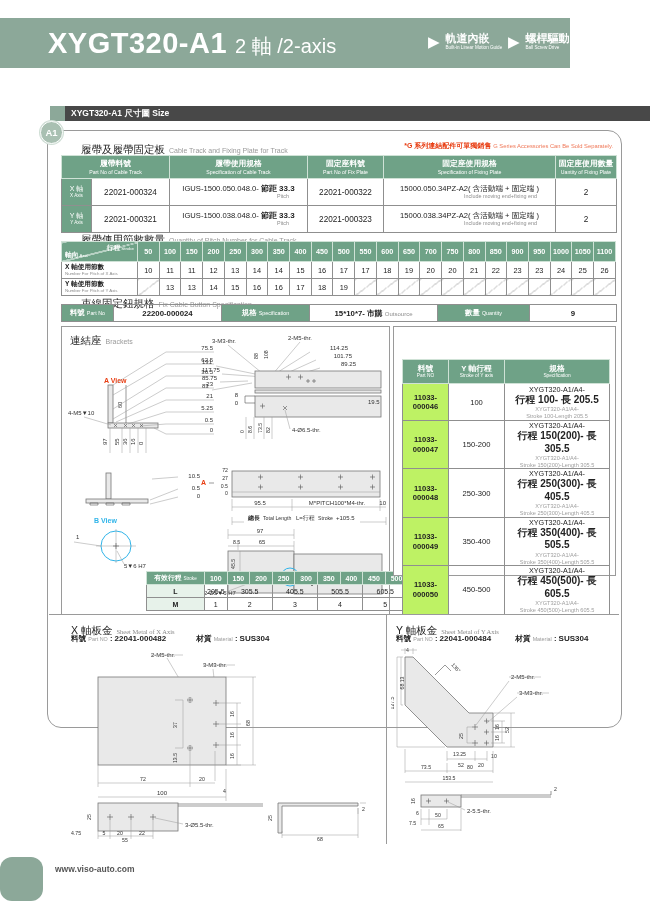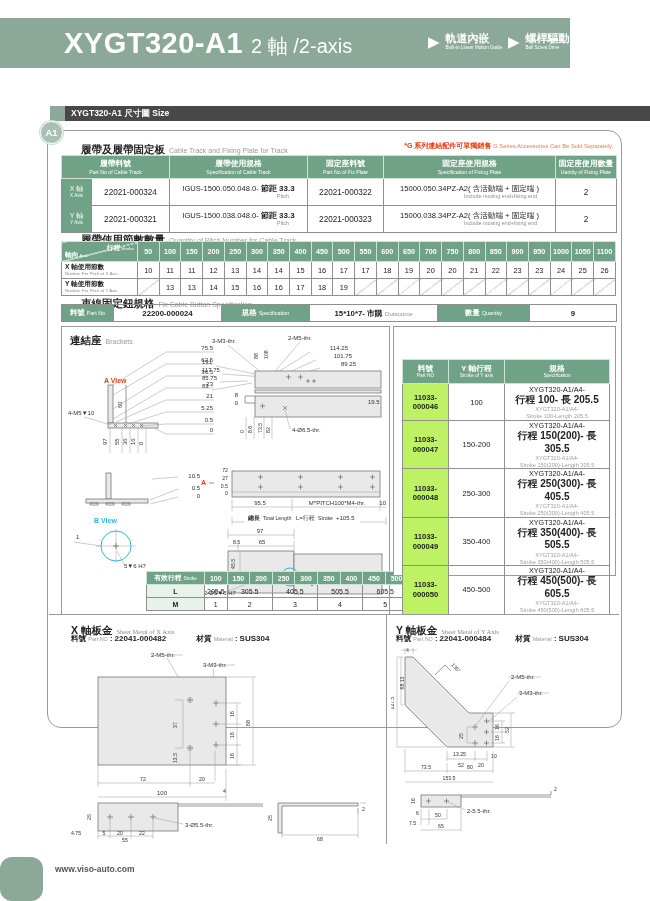--- a/index.html
+++ b/index.html
@@ -1,35 +1,35 @@
 <!DOCTYPE html>
 <html><head>
 <meta charset="utf-8">
 <style>
   *{margin:0;padding:0;box-sizing:border-box}
   html,body{width:650px;height:901px;background:#fff;font-family:"Liberation Sans",sans-serif;color:#222;position:relative;overflow:hidden}
   .abs{position:absolute}
   
   .topbar{left:0;top:18px;width:570px;height:50px;background:#8CA899;display:flex;align-items:center}
-  .topbar .title{margin-left:64px;color:#fff;white-space:nowrap}
+  .topbar .title{margin-left:48px;color:#fff;white-space:nowrap}
   .title-model{font-size:29px;font-weight:bold;letter-spacing:.5px}
   .title-axis{font-size:20px;font-weight:normal;margin-left:8px}
   .badge{display:flex;align-items:center;color:#fff}
   .badge .tri{font-size:15px;line-height:1;margin-right:6px}
   .badge .zh{font-size:11px;font-weight:bold;line-height:1.15}
   .badge .en{font-size:4.6px;line-height:1.2;white-space:nowrap}
   .badge1{left:428px;top:32px}
   .badge2{left:508px;top:32px}
   
   .secbar-green{left:50px;top:106px;width:15px;height:15px;background:#8CA899}
   .secbar{left:65px;top:106px;width:634px;height:15px;background:#484848;color:#fff;font-size:8.5px;font-weight:bold;line-height:15px;padding-left:6px}
   
   .frame{left:47px;top:130px;width:575px;height:598px;border:1.5px solid #9a9a9a;border-radius:14px;background:#fff}
   .a1badge{left:-8px;top:-10px;width:23px;height:23px;border-radius:50%;background:#a9c0b2;border:1.5px solid #fff;box-shadow:0 0 0 1px #cfded5;color:#fff;font-size:9.5px;font-weight:bold;text-align:center;line-height:21px}
-  .sec-title .zh{font-size:10.5px;font-weight:bold;color:#222}
+  .sec-title .zh{font-size:10.5px;font-weight:normal;color:#222}
   .sec-title .en{font-size:7px;color:#9a9a9a;margin-left:4px}
   .sec-title .en-serif{font-family:"Liberation Serif",serif;font-size:6.5px;color:#8a8a8a}
   .note-red{font-size:7px;font-weight:bold;color:#e83d12;text-align:right}
   .note-red .en{font-size:5.8px;font-weight:normal;color:#ef7757}
   
   table{border-collapse:collapse;table-layout:fixed}
   .gtbl{border:1px solid #6d6d6d}
   .gtbl th{background:#6FA287;color:#fff;border:1px solid #cfe2d6;vertical-align:middle;font-weight:bold}
   .gtbl td{border:1px solid #8f8f8f;vertical-align:middle;text-align:center}
   .hzh{font-size:7.8px;line-height:1.2;display:block}

